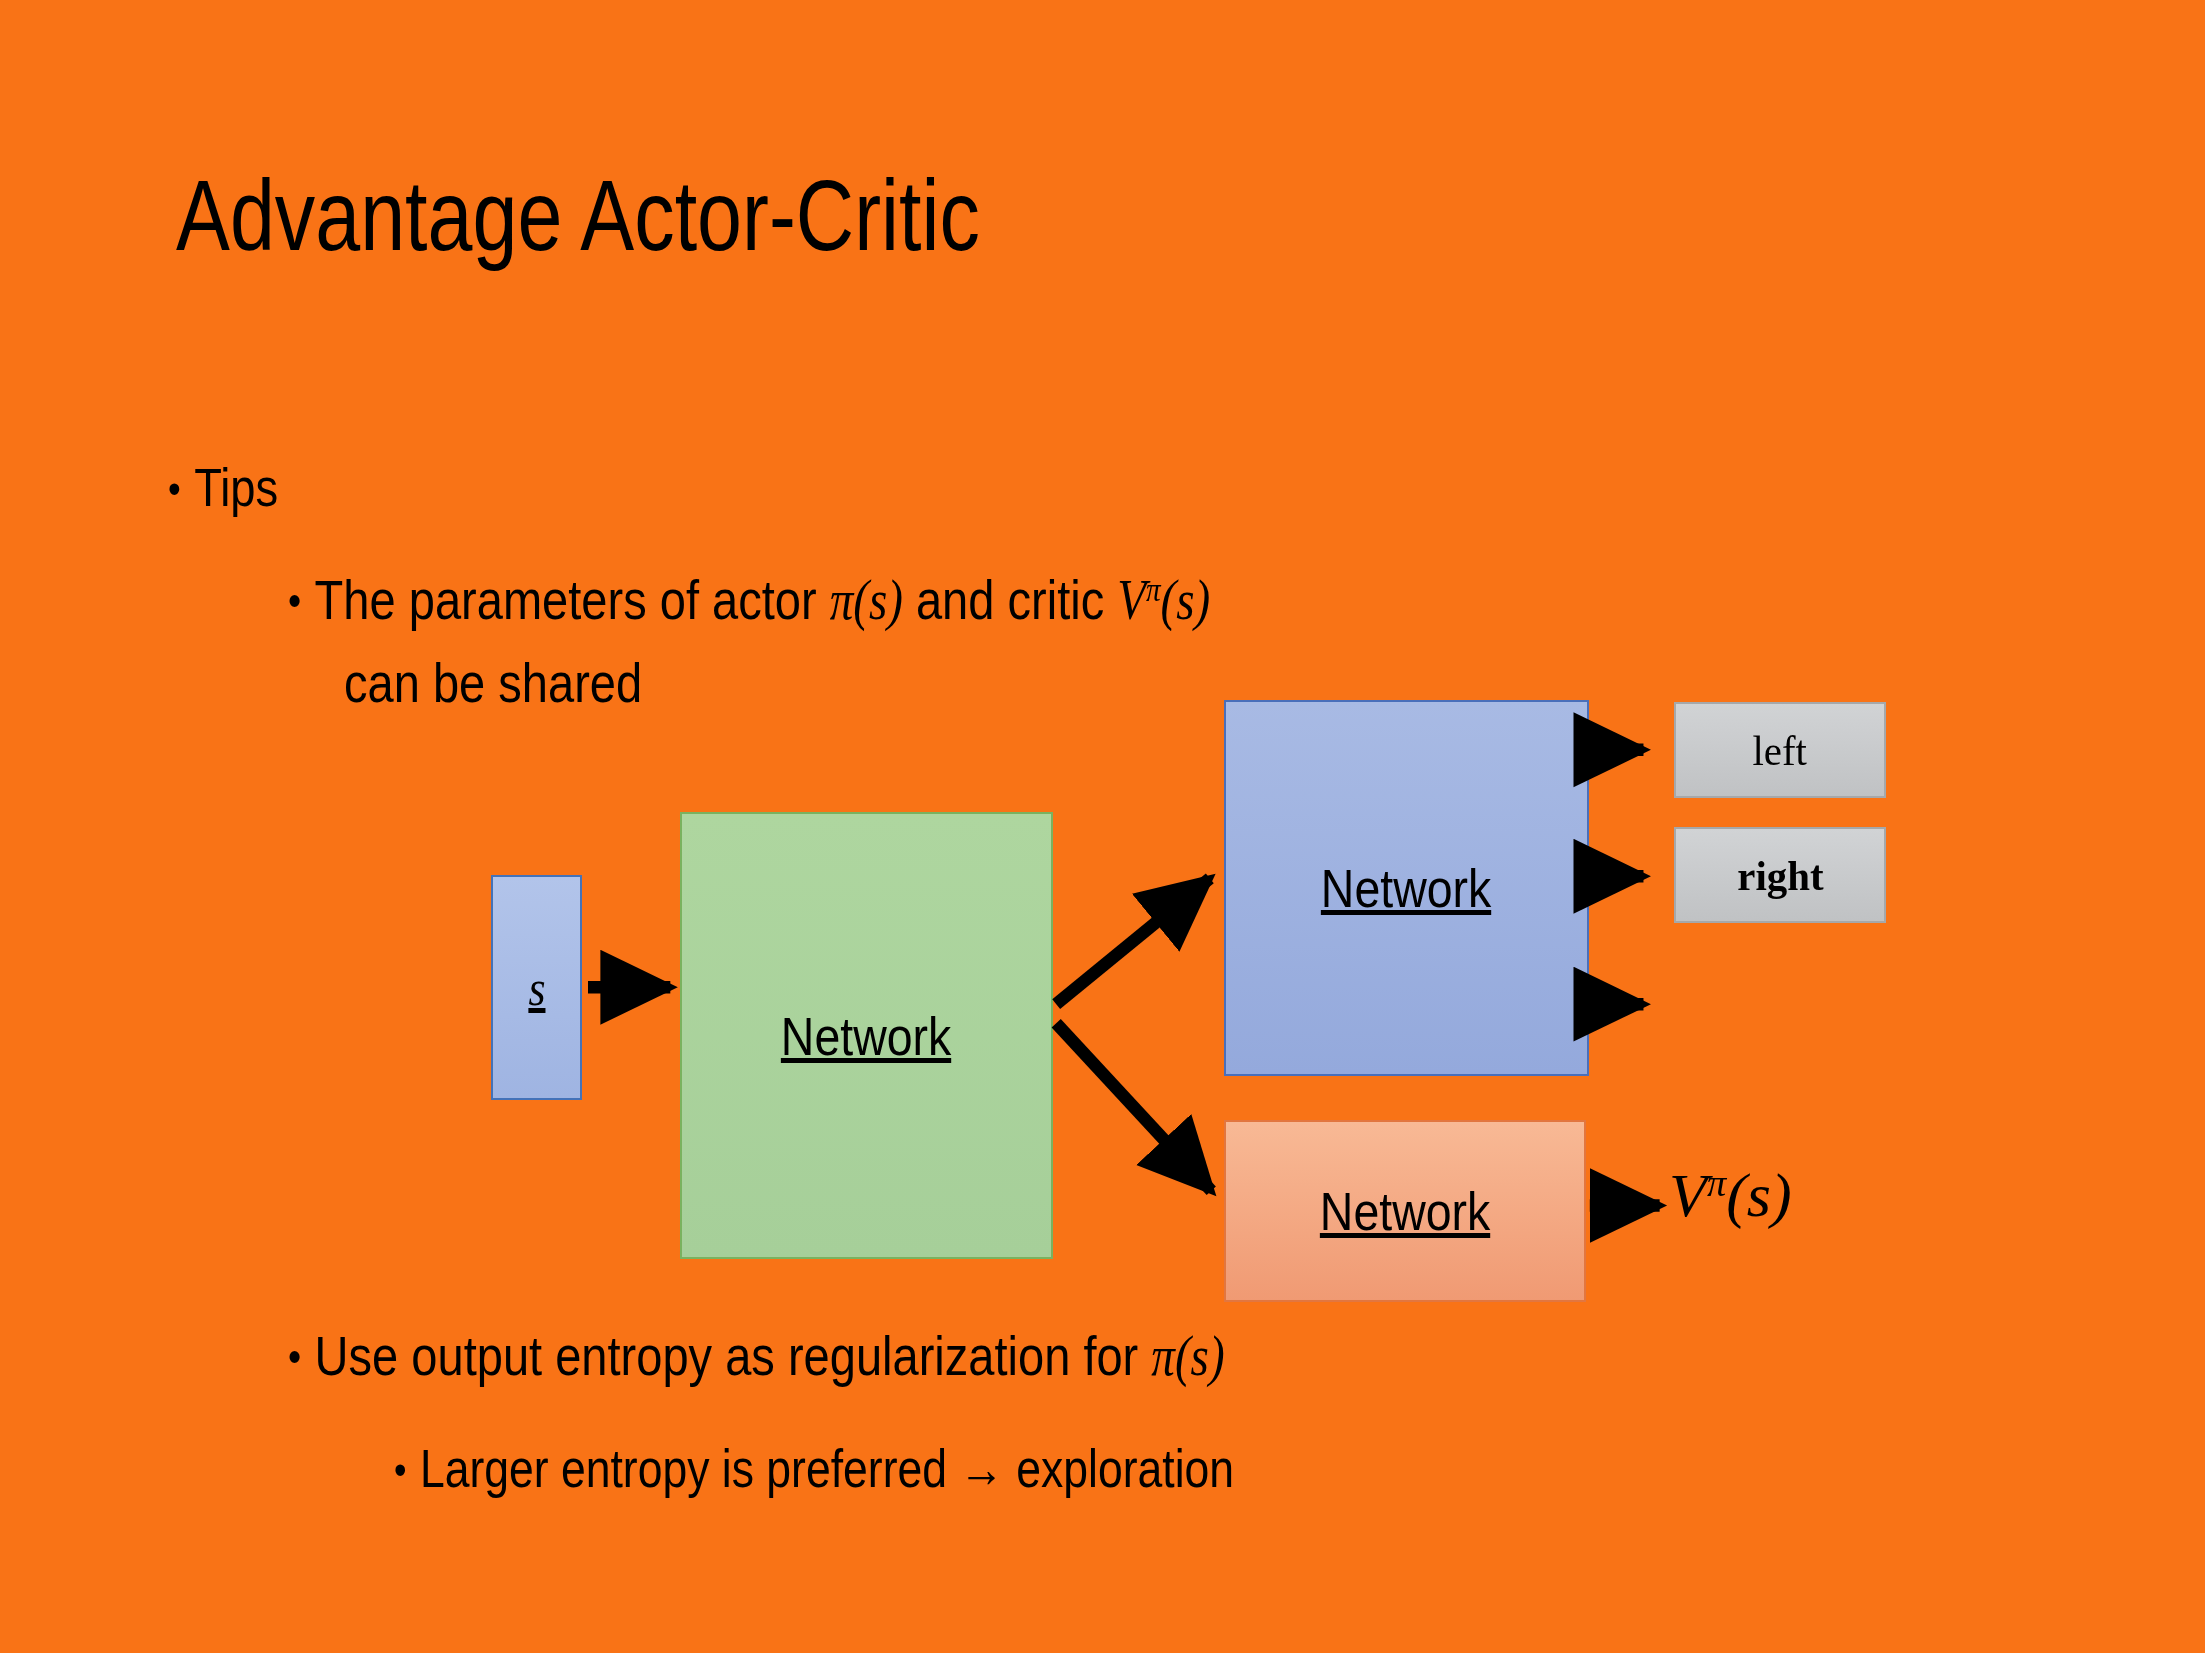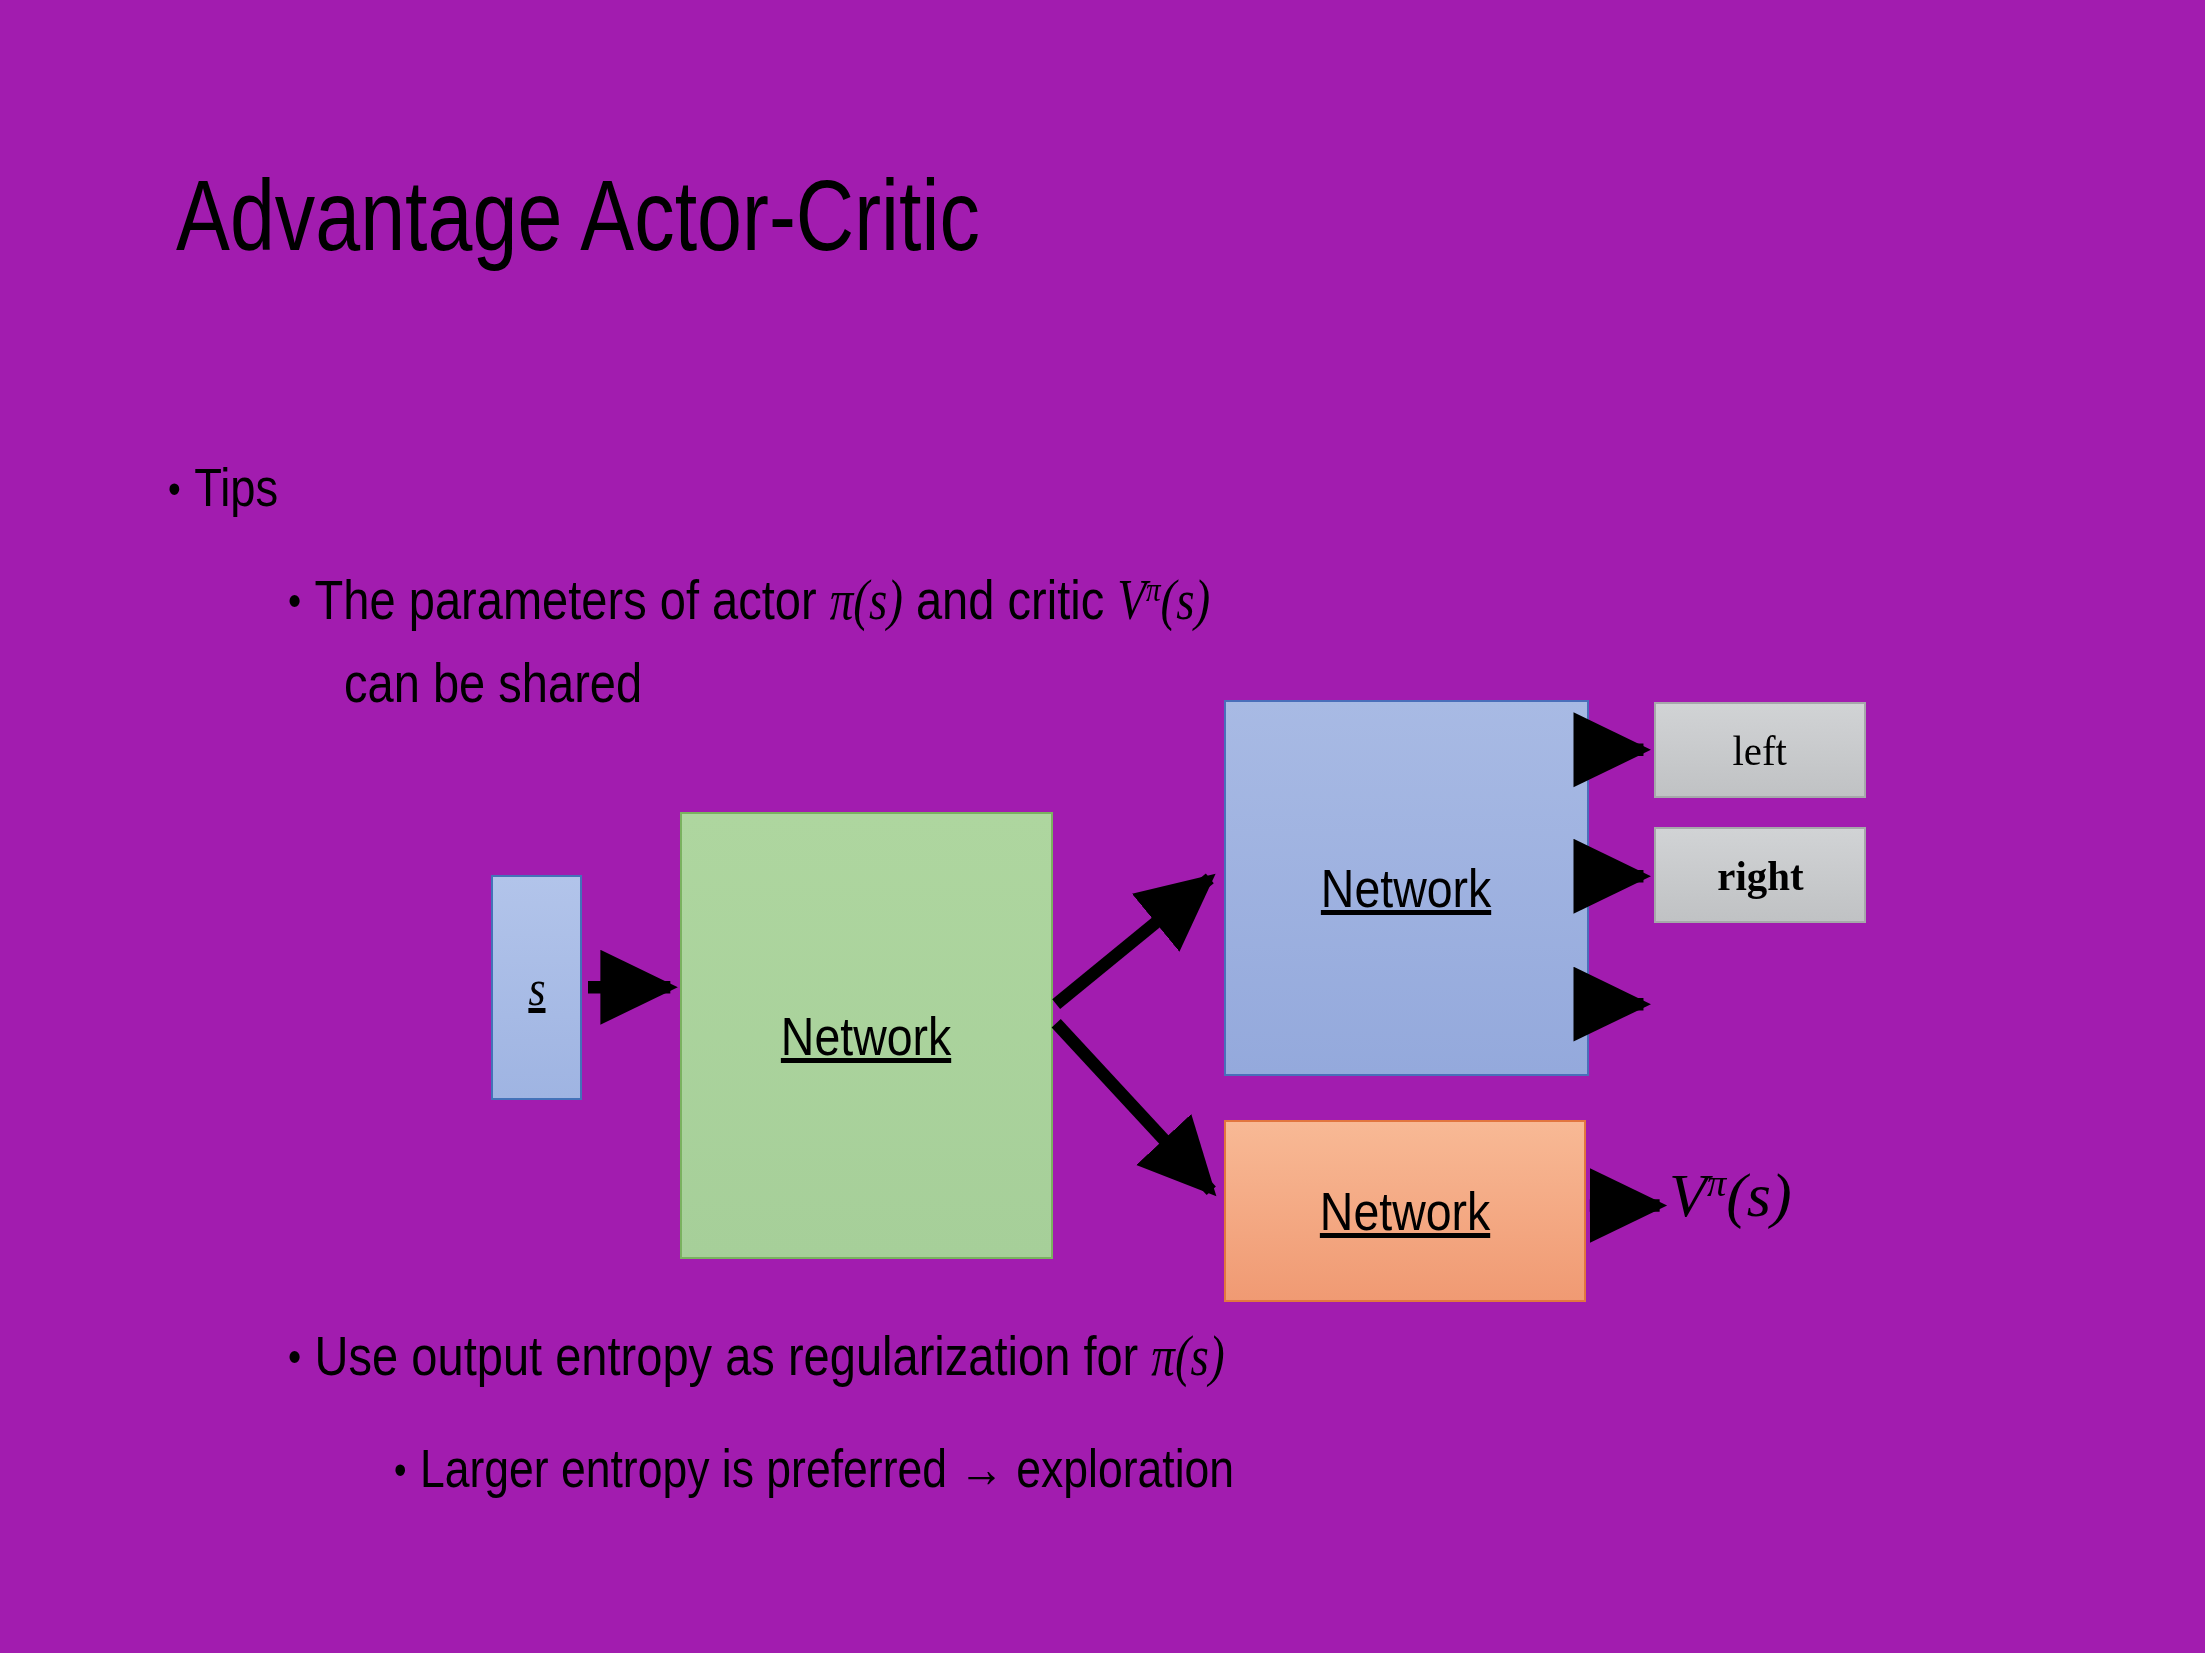--- a/index.html
+++ b/index.html
@@ -7,21 +7,21 @@
     padding: 0;
     background: #ffffff;
   }
   body {
     font-family: "Liberation Sans", sans-serif;
   }
   #slide {
     position: relative;
     width: 2205px;
     height: 1654px;
-    background: #a21caf;
+    background: #f97316;
     overflow: hidden;
   }
 
   
   #slide-title {
     position: absolute;
     left: 176px;
     top: 165px;
     width: 1882px;
     font-size: 101px;
@@ -138,20 +138,21 @@
   .out-box {
     position: absolute;
     box-sizing: border-box;
     width: 212px;
     height: 96px;
     background: linear-gradient(to bottom, #d1d3d5 0%, #c0c2c4 100%);
     border: 2.2px solid #a6a8aa;
     display: flex;
     align-items: center;
     justify-content: center;
+    margin-left: 20px;
   }
   .out-label {
     font-family: "Liberation Serif", serif;
     font-size: 43px;
     color: #000000;
     transform: scaleX(0.95);
   }
   #out-left  { left: 1654px; top: 702px; }
   #out-right { left: 1654px; top: 827px; font-weight: bold; }
   #out-fire  { left: 1654px; top: 956px; }

